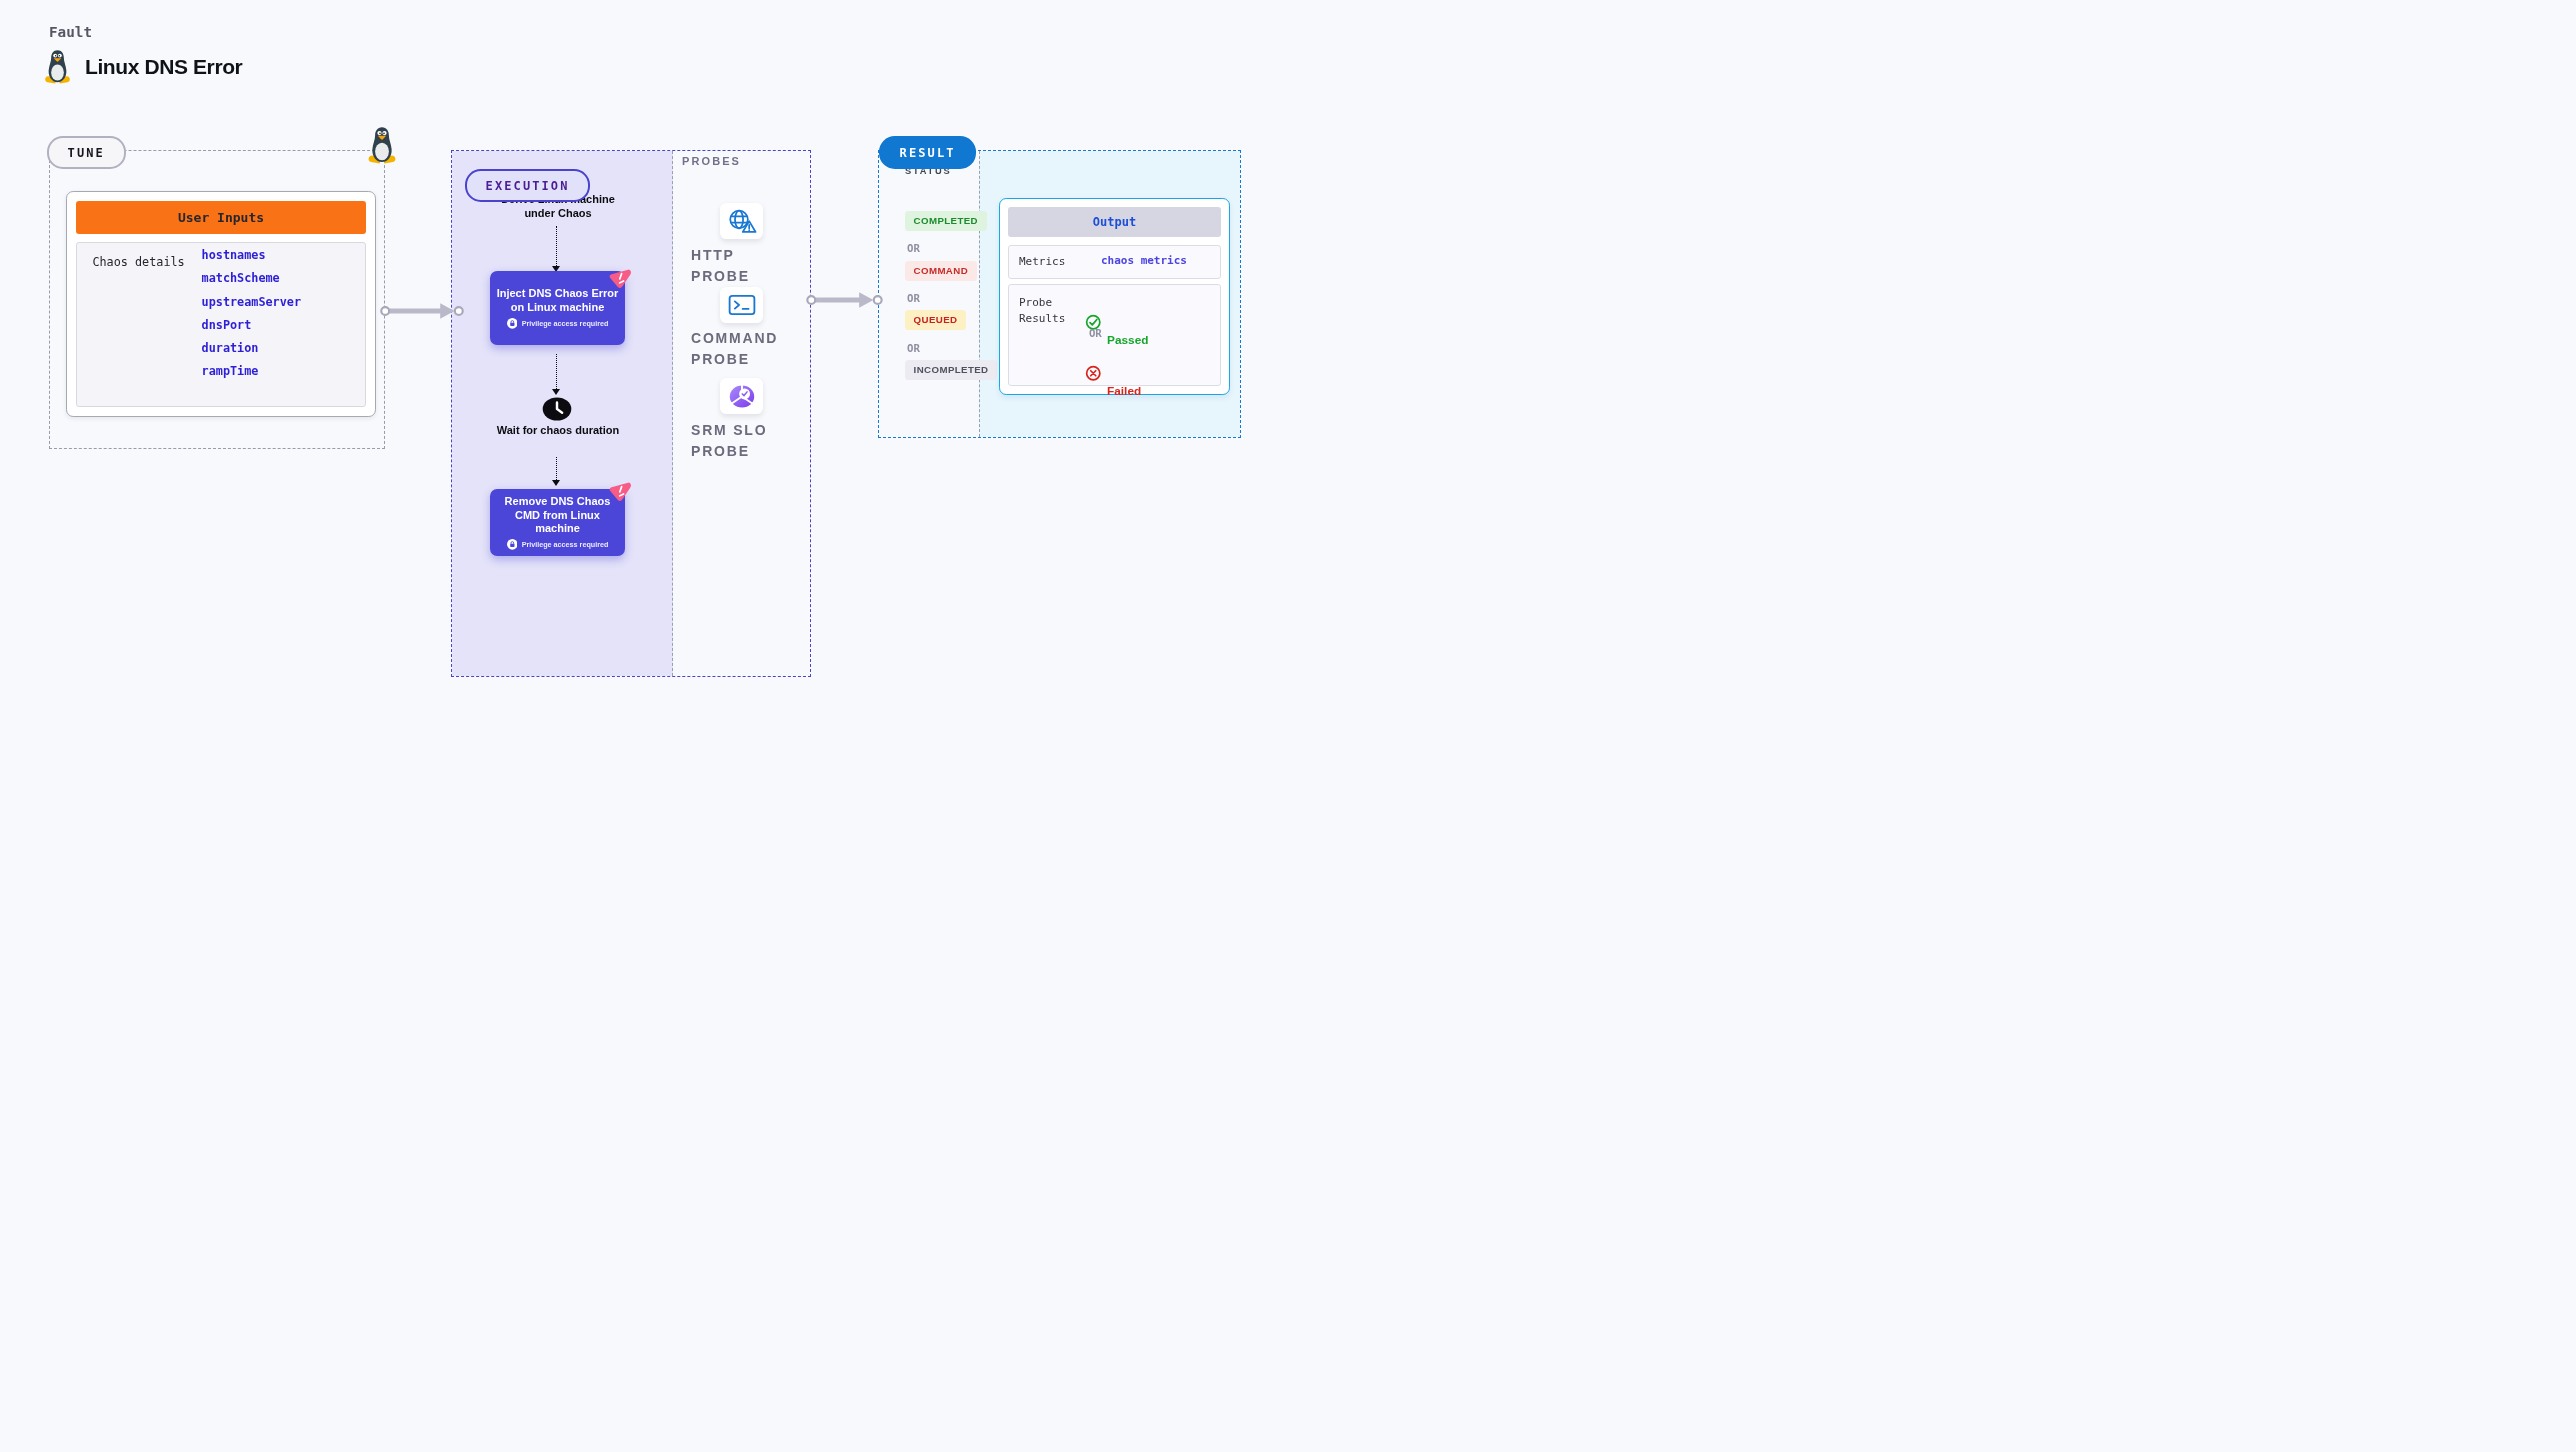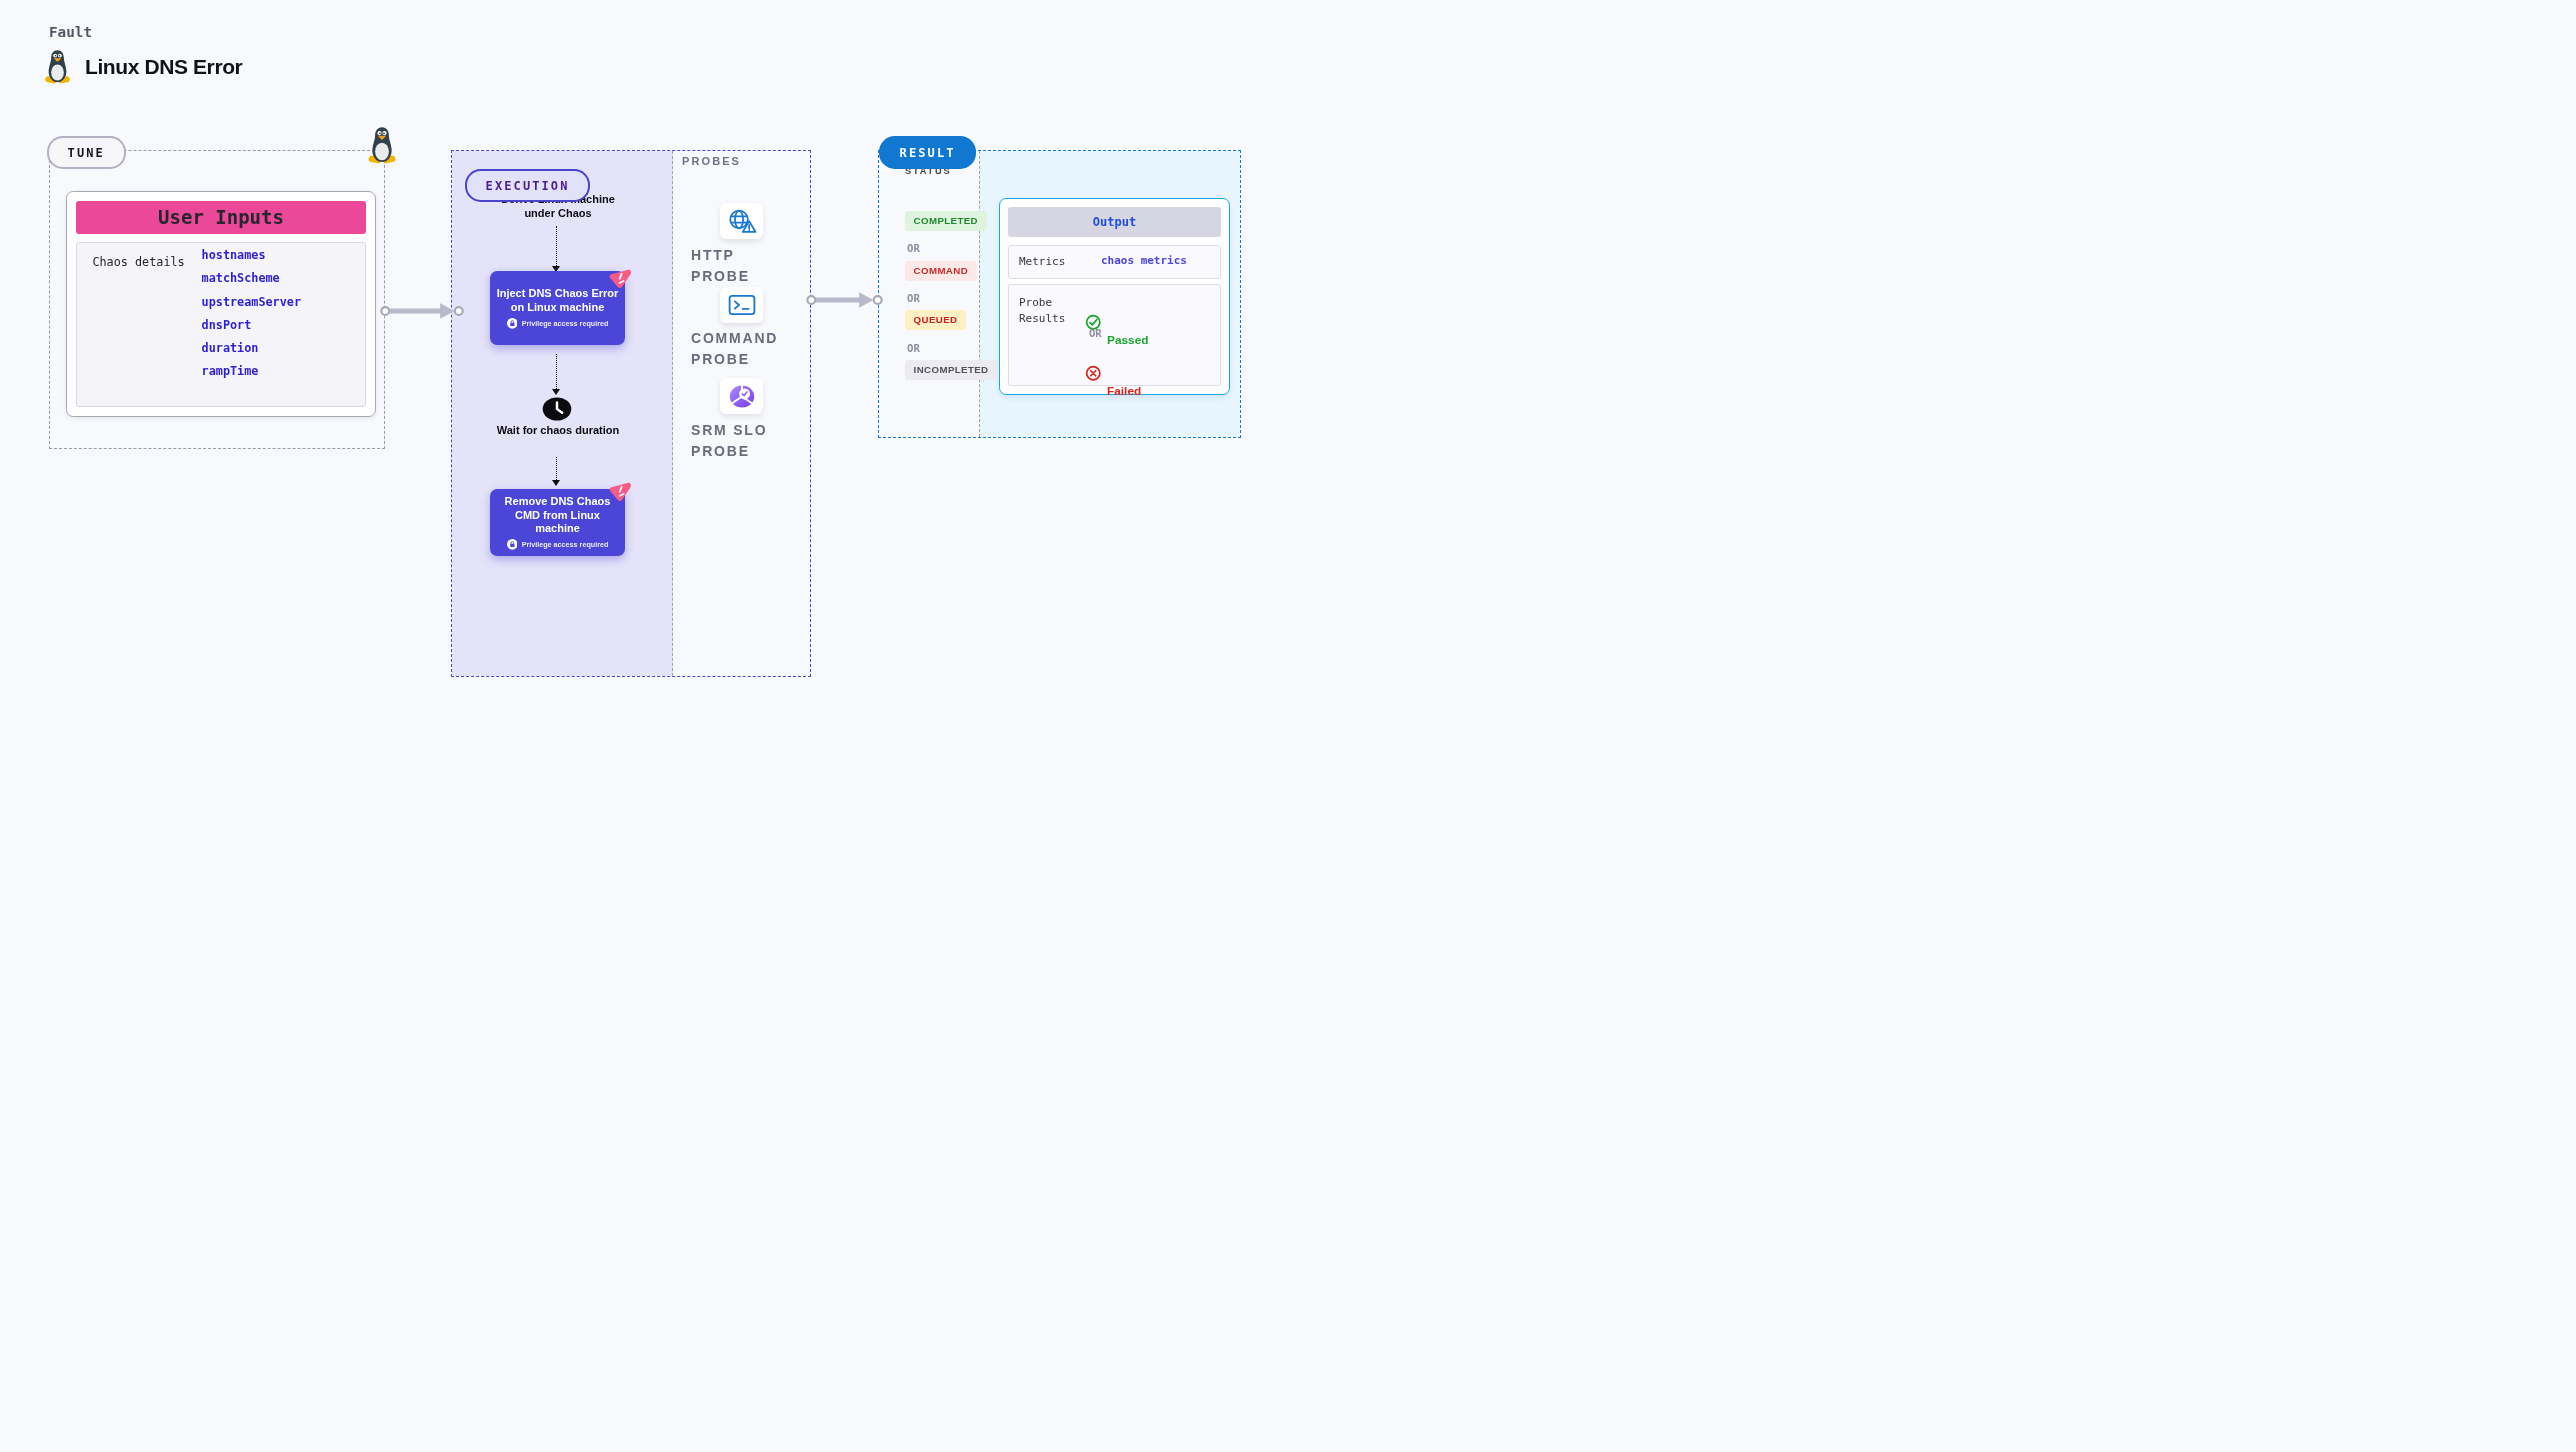--- a/index.html
+++ b/index.html
@@ -18,23 +18,23 @@
         font-family:"DejaVu Sans Mono",monospace;font-weight:bold;font-size:12px;letter-spacing:2.1px;z-index:6;}
   .pill-tune{left:47px;top:136px;background:#f6f6f9;border:2.1px solid #b1b1c2;color:#17171e;}
   .pill-exec{left:465px;top:136px;background:#e2e1fa;border:2.1px solid #4a43cb;color:#4c1d95;margin-top:33px;}
   .pill-result{left:879px;top:136px;background:#1178d1;border:2.1px solid #1178d1;color:#ffffff;}
 
   
   .tune-box{left:49px;top:150px;width:336px;height:299px;border:1.4px dashed #9a9aab;box-sizing:border-box;}
   .tux-border{left:367px;top:126px;width:30px;height:39px;z-index:7;}
   .ui-card{left:66px;top:191px;width:310px;height:226px;background:#fff;border:1.4px solid #a4a9b4;border-radius:7.2px;
            box-shadow:0 1.4px 4.3px rgba(40,40,70,.08);box-sizing:border-box;}
-  .ui-card-header{position:absolute;left:8.6px;right:8.6px;top:8.6px;height:33px;background:#ec4899;border-radius:2.9px;
+  .ui-card-header{position:absolute;left:8.6px;right:8.6px;top:8.6px;height:33px;background:#f97316;border-radius:2.9px;
            display:flex;align-items:center;justify-content:center;font-family:"DejaVu Sans Mono",monospace;
-           font-size:19px;font-weight:600;color:#26262e;}
+           font-size:13px;font-weight:600;color:#26262e;}
   .ui-card-body{position:absolute;left:8.6px;right:8.6px;top:50px;bottom:9.3px;background:#f4f4f9;
            border:0.7px solid #d8d8e0;border-radius:2.9px;}
   .row-label{position:absolute;left:15.8px;top:11.5px;font-family:"DejaVu Sans Mono",monospace;font-size:11.8px;color:#26262e;}
   .inputs{position:absolute;left:125px;top:5px;margin:0;padding:0;list-style:none;display:flex;flex-direction:column;gap:9.3px;}
   .inputs li{font-family:"DejaVu Sans Mono",monospace;font-size:11.8px;font-weight:600;color:#2d1fd6;cursor:pointer;}
 
   
   .conn{position:absolute;z-index:5;}
 
   

